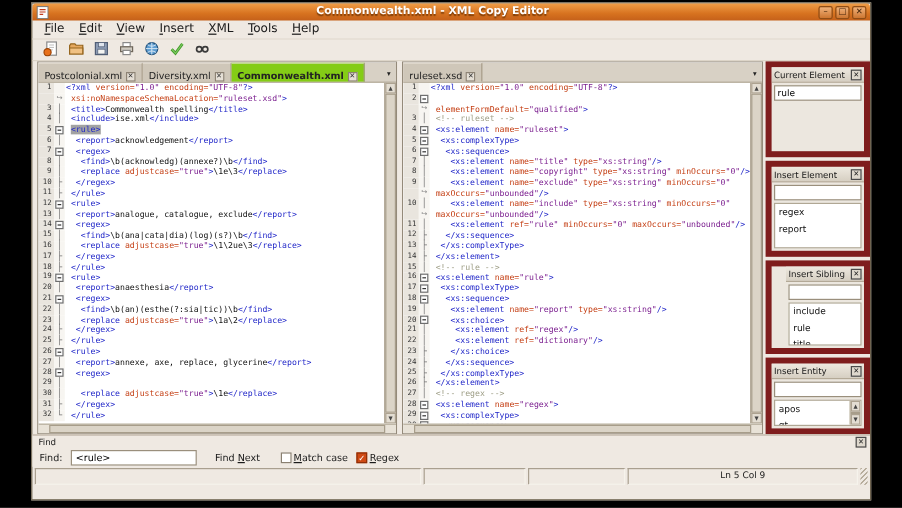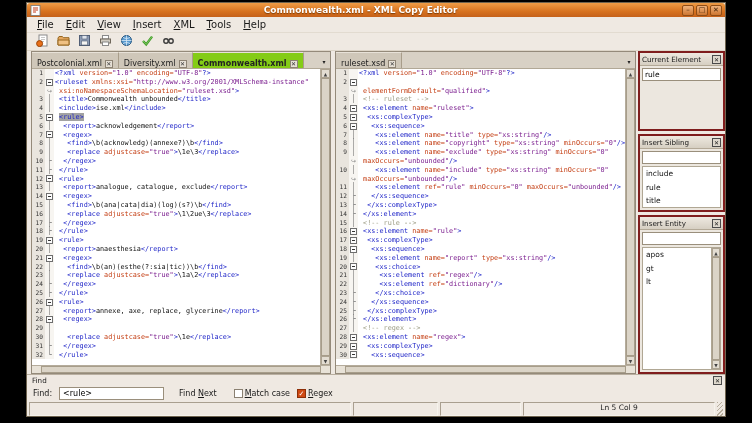--- a/index.html
+++ b/index.html
@@ -60,21 +60,21 @@
   .seg-sel{color:#2026c8;background:#a2a2a2;}
   .vscroll{flex:0 0 10px;width:10px;background:#ece6dc;border-left:1px solid #b5ac9c;
     display:flex;flex-direction:column;box-sizing:border-box;}
   .sarrow{flex:0 0 9px;height:9px;font-size:4.5px;text-align:center;line-height:9px;color:#444;
     background:#e3ddd2;border:1px solid #aca290;box-sizing:border-box;}
   .sthumb{flex:1;background:#dbd4c7;border:1px solid #a79d8a;box-sizing:border-box;}
   .hscroll{flex:0 0 8px;background:#e8e2d7;border-top:1px solid #b5ac9c;display:flex;box-sizing:border-box;}
   .hthumb{flex:1;background:#dbd4c7;border:1px solid #a79d8a;box-sizing:border-box;margin:0 9px;}
   
   #sidebar{flex:0 0 87px;width:87px;display:flex;flex-direction:column;gap:3px;padding-right:2px;}
-  .panel{background:#ece7df;border:2px solid #7f1d1d;display:flex;flex-direction:column;
+  .panel{background:#ece7df;border:5px solid #7f1d1d;display:flex;flex-direction:column;
     box-sizing:border-box;overflow:hidden;}
   .phead{flex:0 0 12px;background:linear-gradient(#eee9e0,#d6cfc2);border-bottom:1px solid #b3a997;
     display:flex;align-items:center;font-size:7.2px;padding:0 2px;color:#1a1a1a;}
   .ptitle{flex:1;}
   .pclose{width:9px;height:9px;border:1px solid #4a4a4a;background:#ded8cd;font-size:6px;
     line-height:7px;text-align:center;color:#222;box-sizing:border-box;}
   .pinput{flex:0 0 13px;height:13px;margin:2px 2px 1px;border:1px solid #9a8f7c;background:#fff;
     font-size:7.5px;padding:0 2px;font-family:"DejaVu Sans",sans-serif;box-sizing:border-box;}
   .plist{flex:1;margin:1px 2px 2px;background:#fff;border:1px solid #b0a794;overflow:hidden;
     font-size:7.5px;display:flex;box-sizing:border-box;}
@@ -86,21 +86,21 @@
   #findbar{flex:0 0 26px;display:flex;flex-direction:column;border-top:1px solid #b9afa0;background:#efe9e2;}
   .findhead{flex:0 0 11px;display:flex;align-items:center;font-size:7.2px;padding:0 3px 0 5px;color:#1a1a1a;}
   .findrow{flex:1;display:flex;align-items:center;gap:7px;padding-left:6px;font-size:8px;color:#1a1a1a;}
   #find-input{width:105px;height:13px;border:1px solid #9a8f7c;font-size:8px;
     font-family:"DejaVu Sans",sans-serif;padding:0 3px;box-sizing:border-box;}
   .cb{width:9px;height:9px;border:1px solid #8a8071;background:#fff;box-sizing:border-box;
     font-size:7px;line-height:8px;text-align:center;color:#fff;}
   .cb.checked{background:#cf4913;border-color:#8d2f08;}
   .cblab{margin-left:-3px;}
   
-  #statusbar{flex:0 0 14px;display:flex;align-items:stretch;padding:1px 2px 0;gap:2px;}
+  #statusbar{flex:0 0 14px;display:flex;align-items:stretch;padding:1px 2px 12px;gap:2px;}
   .scell{border:1px solid;border-color:#a99f8f #f6f3ec #f6f3ec #a99f8f;font-size:7.5px;
     line-height:10px;text-align:center;color:#222;box-sizing:border-box;}
   .scell.c0{flex:1;}
   .scell.c1{flex:0 0 85px;}
   .scell.c2{flex:0 0 81px;}
   .scell.c3{flex:0 0 192px;}
   .grip{flex:0 0 6px;background:
     repeating-linear-gradient(135deg,#b7ad9c 0 1px,transparent 1px 3px);}
   u{text-decoration:underline;}
 </style>
@@ -195,23 +195,22 @@
           <span class="tab active">
             <span>Commonwealth.xml</span>
             <span class="tclose">✕</span>
           </span>
           <span class="tabfill"></span>
           <span class="tabarrow">▾</span>
         </div>
         <div class="editor">
           <div class="codearea">
             <div class="row"><span class="ln">1</span><span class="fold"></span><span class="code"><span class="seg-g">&lt;?xml </span><span class="seg-a">version=</span><span class="seg-v">"1.0"</span><span class="seg-a"> encoding=</span><span class="seg-v">"UTF-8"</span><span class="seg-g">?&gt;</span></span></div>
-            <div class="row"><span class="ln">2</span><span class="fold"><span class="foldbox"></span></span><span class="code"><span class="seg-g">&lt;ruleset </span><span class="seg-a">xmlns:xsi=</span><span class="seg-v">"http://www.w3.org/2001/XMLSchema-instance"</span></span></div>
             <div class="row"><span class="ln"></span><span class="fold"><span class="wrapmark">↪</span></span><span class="code"><span class="seg-a"> xsi:noNamespaceSchemaLocation=</span><span class="seg-v">"ruleset.xsd"</span><span class="seg-g">&gt;</span></span></div>
-            <div class="row"><span class="ln">3</span><span class="fold">│</span><span class="code"><span class="seg-g"> &lt;title&gt;</span><span class="seg-t">Commonwealth unbounded</span><span class="seg-g">&lt;/title&gt;</span></span></div>
+            <div class="row"><span class="ln">3</span><span class="fold">│</span><span class="code"><span class="seg-g"> &lt;title&gt;</span><span class="seg-t">Commonwealth spelling</span><span class="seg-g">&lt;/title&gt;</span></span></div>
             <div class="row"><span class="ln">4</span><span class="fold">│</span><span class="code"><span class="seg-g"> &lt;include&gt;</span><span class="seg-t">ise.xml</span><span class="seg-g">&lt;/include&gt;</span></span></div>
             <div class="row"><span class="ln">5</span><span class="fold"><span class="foldbox"></span></span><span class="code"><span class="seg-g"> </span><span class="seg-sel">&lt;rule&gt;</span></span></div>
             <div class="row"><span class="ln">6</span><span class="fold">│</span><span class="code"><span class="seg-g">  &lt;report&gt;</span><span class="seg-t">acknowledgement</span><span class="seg-g">&lt;/report&gt;</span></span></div>
             <div class="row"><span class="ln">7</span><span class="fold"><span class="foldbox"></span></span><span class="code"><span class="seg-g">  &lt;regex&gt;</span></span></div>
             <div class="row"><span class="ln">8</span><span class="fold">│</span><span class="code"><span class="seg-g">   &lt;find&gt;</span><span class="seg-t">\b(acknowledg)(annexe?)\b</span><span class="seg-g">&lt;/find&gt;</span></span></div>
             <div class="row"><span class="ln">9</span><span class="fold">│</span><span class="code"><span class="seg-g">   &lt;replace </span><span class="seg-a">adjustcase=</span><span class="seg-v">"true"</span><span class="seg-g">&gt;</span><span class="seg-t">\1e\3</span><span class="seg-g">&lt;/replace&gt;</span></span></div>
             <div class="row"><span class="ln">10</span><span class="fold">├</span><span class="code"><span class="seg-g">  &lt;/regex&gt;</span></span></div>
             <div class="row"><span class="ln">11</span><span class="fold">├</span><span class="code"><span class="seg-g"> &lt;/rule&gt;</span></span></div>
             <div class="row"><span class="ln">12</span><span class="fold"><span class="foldbox"></span></span><span class="code"><span class="seg-g"> &lt;rule&gt;</span></span></div>
             <div class="row"><span class="ln">13</span><span class="fold">│</span><span class="code"><span class="seg-g">  &lt;report&gt;</span><span class="seg-t">analogue, catalogue, exclude</span><span class="seg-g">&lt;/report&gt;</span></span></div>
@@ -304,21 +303,34 @@
     <div class="sidegap"></div>
     <div id="sidebar">
         <div class="panel" style="flex: 0 0 80px;">
           <div class="phead">
             <span class="ptitle">Current Element</span>
             <span class="pclose">✕</span>
           </div>
           <input class="pinput" value="rule" style="">
           <div class="pblank"></div>
         </div>
-        <div class="panel" style="flex: 0 0 78px;">
+        <div class="panel" style="flex: 0 0 80px;">
+          <div class="phead">
+            <span class="ptitle">Insert Element</span>
+            <span class="pclose">✕</span>
+          </div>
+          <input class="pinput" style="">
+          <div class="plist">
+            <div class="plist-items">
+              <div class="item">regex</div>
+              <div class="item">report</div>
+            </div>
+          </div>
+        </div>
+        <div class="panel" style="flex: 0 0 78px; padding-left: 12px;">
           <div class="phead">
             <span class="ptitle">Insert Sibling</span>
             <span class="pclose">✕</span>
           </div>
           <input class="pinput" style="">
           <div class="plist">
             <div class="plist-items">
               <div class="item">include</div>
               <div class="item">rule</div>
               <div class="item">title</div>

